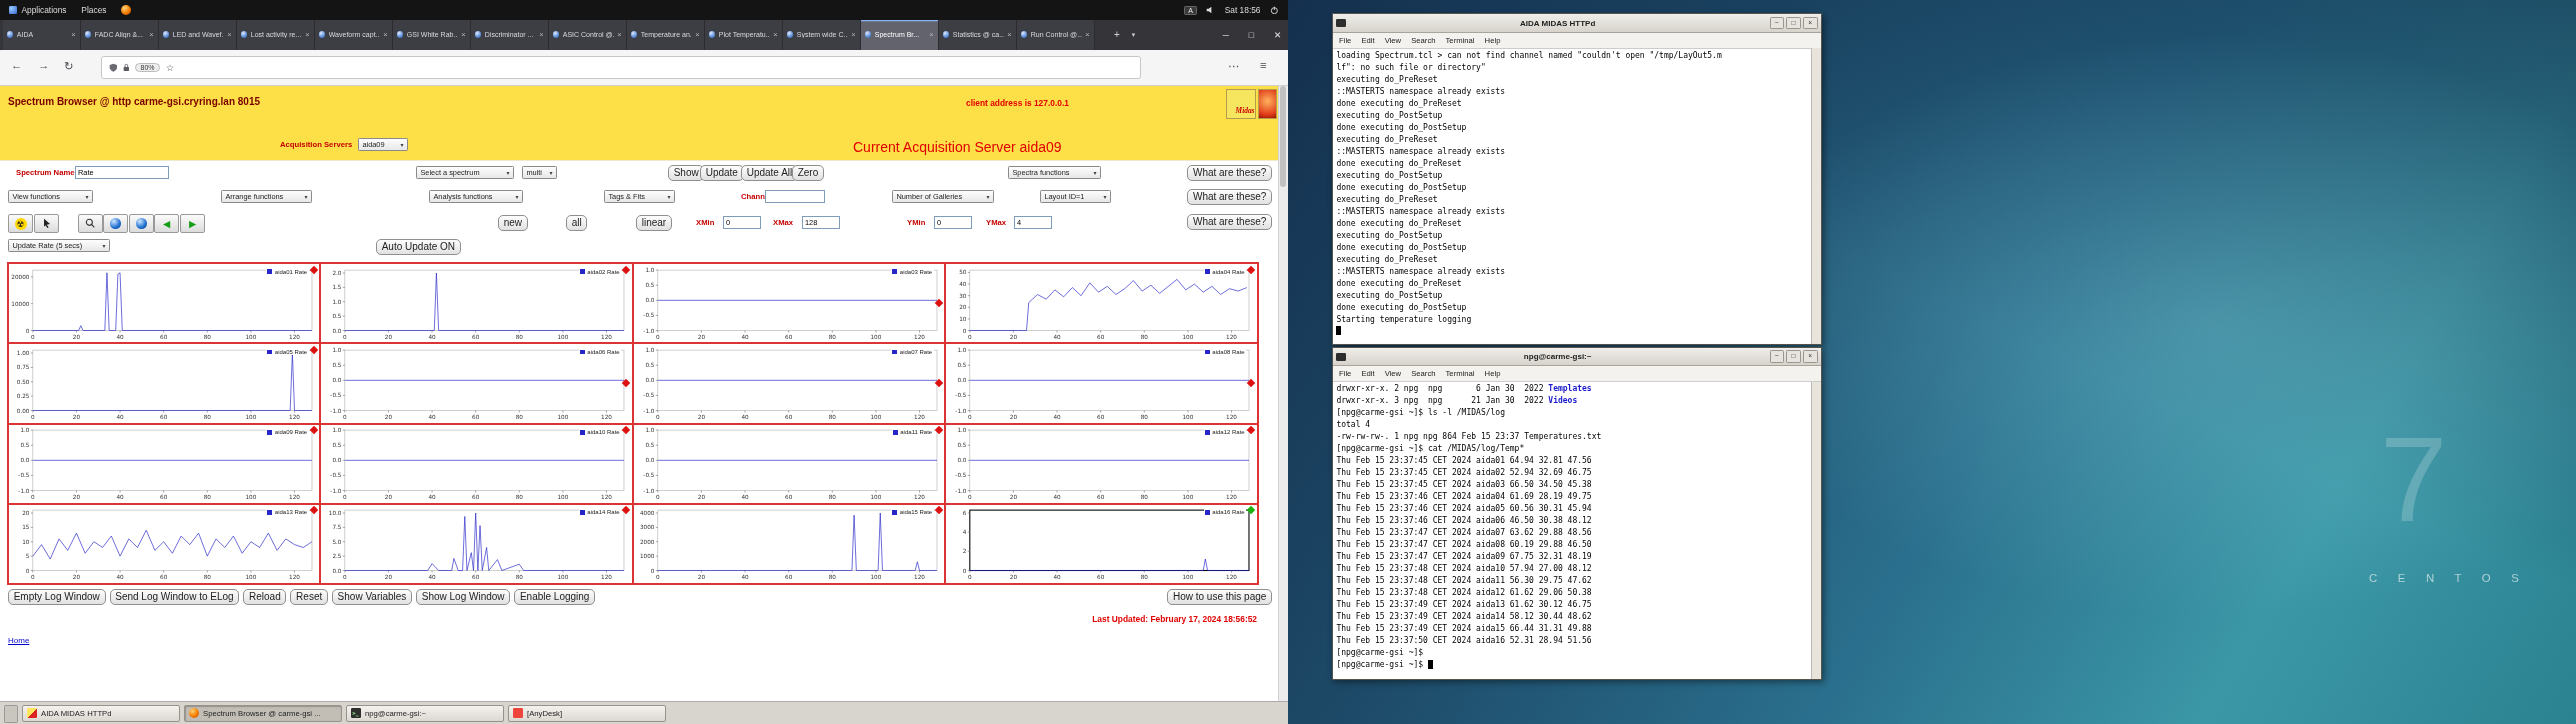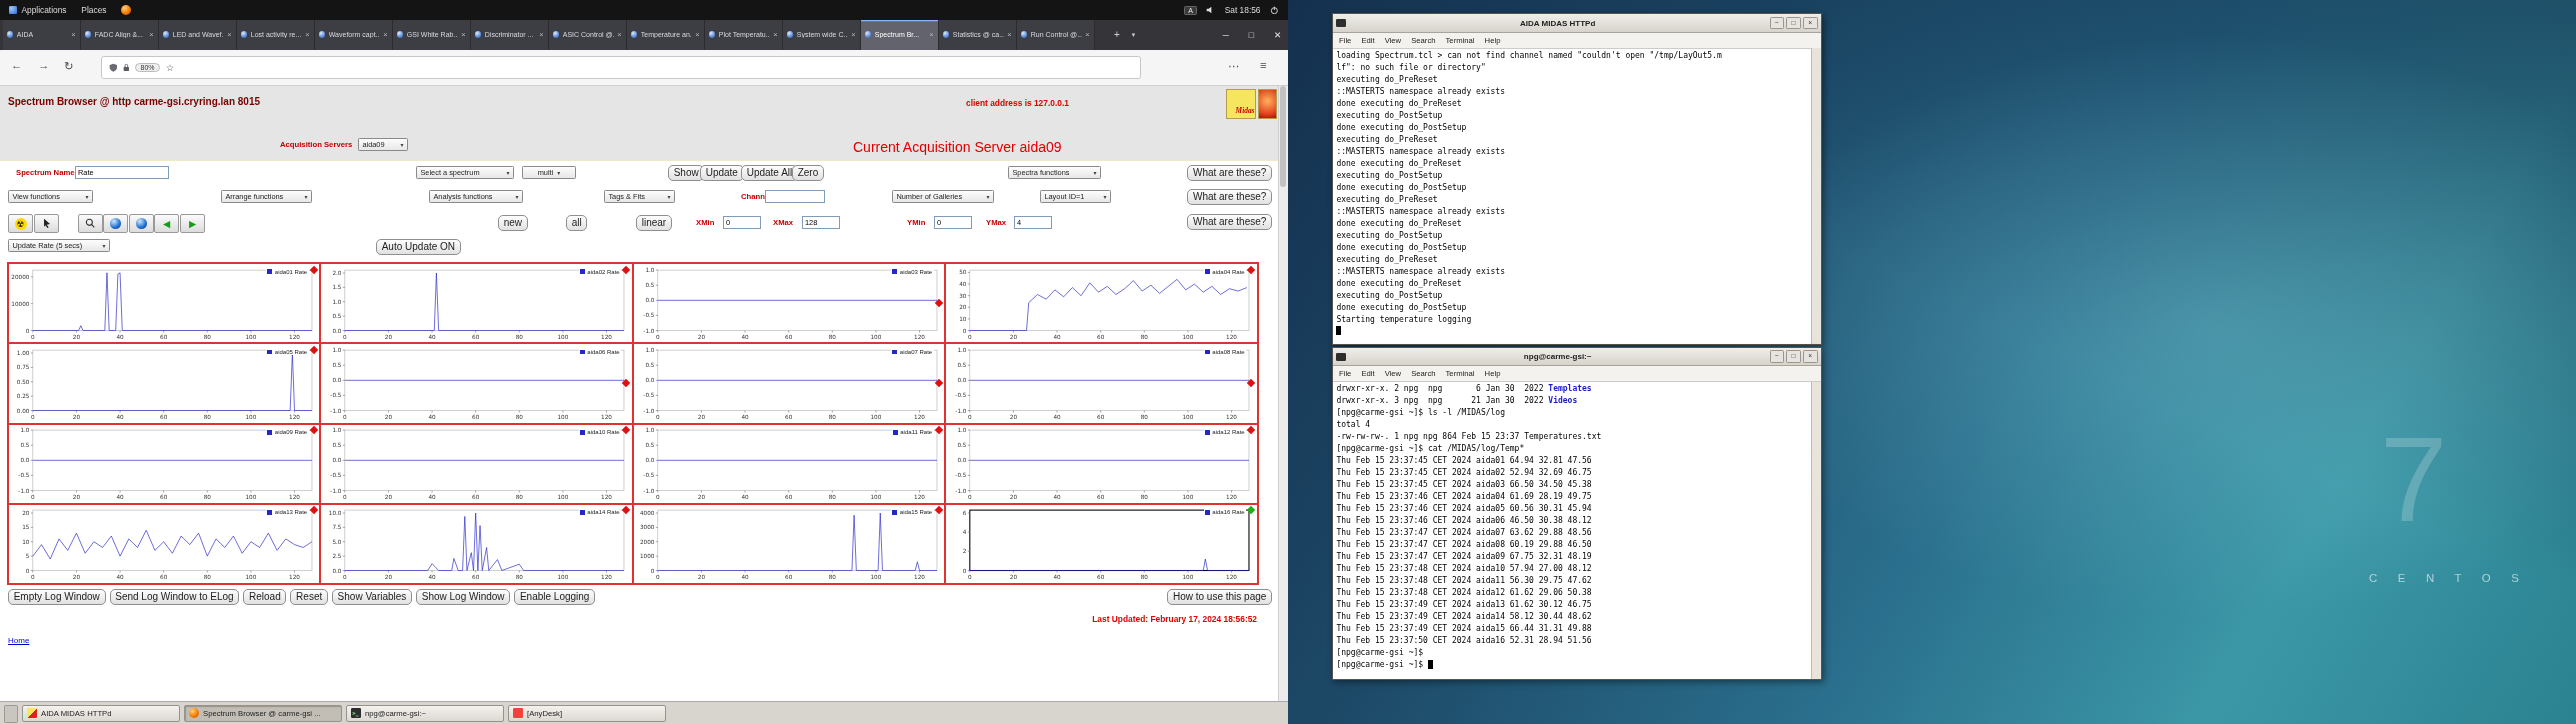--- a/index.html
+++ b/index.html
@@ -43,21 +43,21 @@
     box-sizing:border-box;}
   .url-text{font-size:8.4px;color:#222;flex:1;white-space:nowrap;overflow:hidden;}
   .zoom-badge{border:0.7px solid #bbb;border-radius:6px;padding:0 4.7px;font-size:7px;color:#333;
     background:#eee;}
   .star{font-size:9.4px;color:#5b5b60;}
   
   .viewport{position:absolute;left:0;top:85px;width:1288px;height:616px;background:#fff;overflow:hidden;}
   .pg-scroll{position:absolute;right:0;top:0;width:9.4px;height:100%;background:#ececec;
     border-left:0.7px solid #d0d0d0;z-index:10;}
   .pg-thumb{position:absolute;top:1.3px;left:1.3px;width:6px;height:101px;background:#c1c1c1;border-radius:3.4px;}
-  .hdr-band{position:absolute;left:0;top:0;width:1279px;height:75px;background:#e5e5e5;
+  .hdr-band{position:absolute;left:0;top:0;width:1279px;height:75px;background:#fde047;
     border-bottom:0.7px solid #eee8cc;}
   .page-title{position:absolute;left:8px;top:10.7px;font-size:10px;font-weight:bold;color:#7a0000;}
   .client-addr{position:absolute;left:966px;top:12.7px;font-size:8.4px;font-weight:bold;color:#e00000;}
   .logo{position:absolute;top:4px;width:29.5px;height:29.5px;border:0.7px solid #b59b4e;box-sizing:border-box;}
   .logo.midas{left:1226px;background:#f6e55e;color:#c00;font:italic bold 7.4px "Liberation Serif",serif;
     display:flex;align-items:flex-end;justify-content:flex-end;padding-bottom:2.7px;}
   .logo.aida{left:1258px;width:19px;background:
     radial-gradient(circle at 50% 40%,#ffb25e,#e2401c 70%,#9c1500);}
   .red-label{position:absolute;color:#c40000;font-size:7.7px;font-weight:bold;}
   .red-bold{position:absolute;color:#e00000;font-size:14px;font-weight:normal;}
@@ -288,21 +288,21 @@
             <span>aida09</span>
           </span>
         <span class="red-bold" style="left:853px;top:54px;">Current Acquisition Server aida09</span>
       </div>
 
       <span class="red-label" style="left:16px;top:83px;">Spectrum Name:</span>
       <input class="inp ctl" style="left: 75px; top: 81px; width: 94px;" value="Rate">
       <span class="sel ctl" style="left:416px;top:81px;width:98px;">
           <span>Select a spectrum</span>
         </span>
-      <span class="sel ctl" style="left:522px;top:81px;width:54px;justify-content:center;">
+      <span class="sel ctl" style="left:522px;top:81px;width:35px;">
           <span>multi</span>
         </span>
       <button class="btn ctl" style="left:668px;top:80px;">Show</button>
       <button class="btn ctl" style="left:700px;top:80px;">Update</button>
       <button class="btn ctl" style="left:741px;top:80px;">Update All</button>
       <button class="btn ctl" style="left:792px;top:80px;">Zero</button>
       <span class="sel ctl" style="left:1008px;top:81px;width:93px;">
           <span>Spectra functions</span>
         </span>
       <button class="btn ctl" style="right:16px;top:80px;">What are these?</button>

